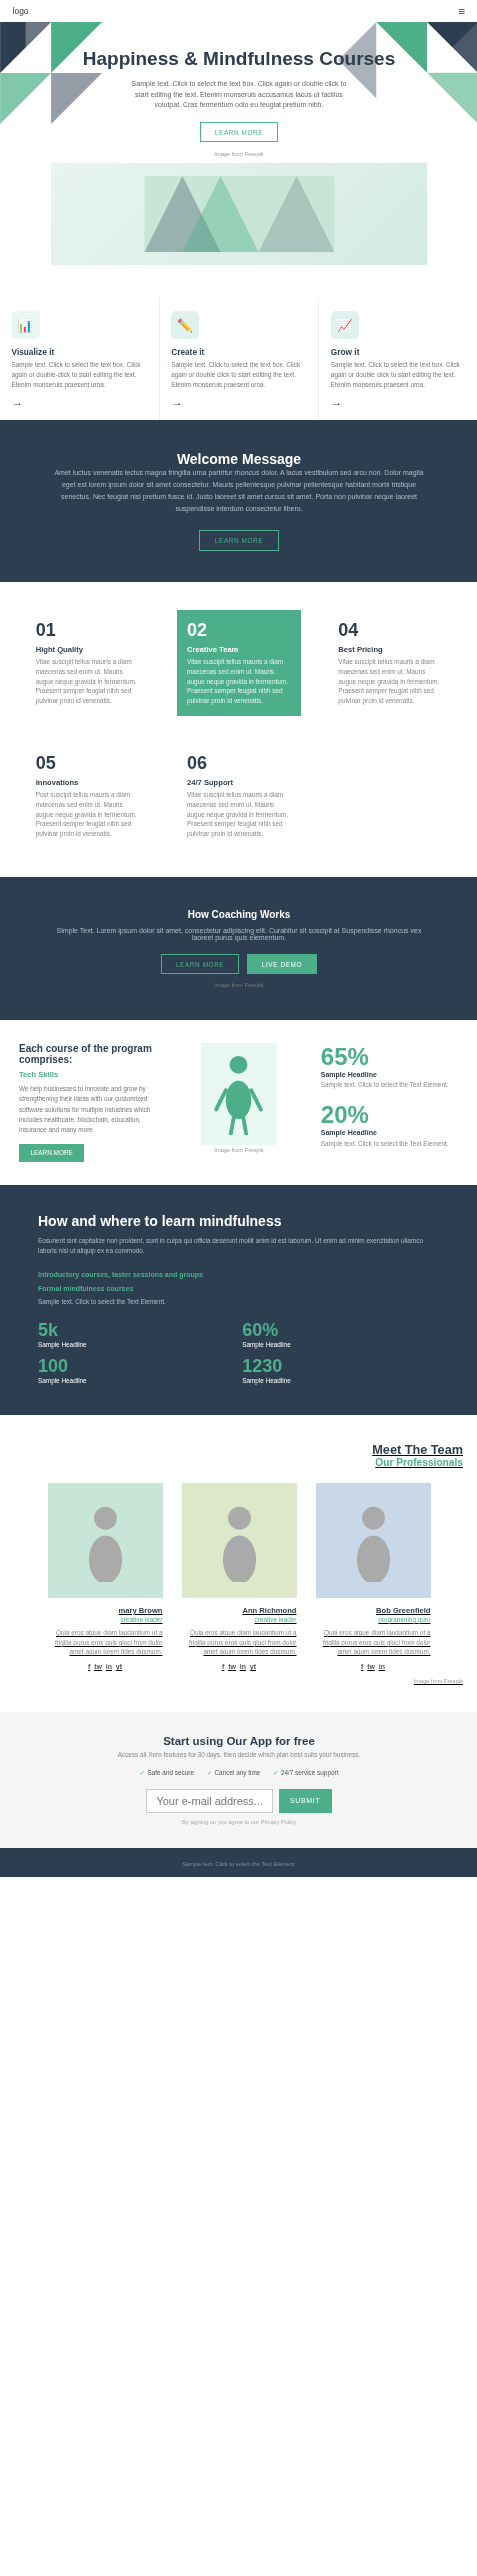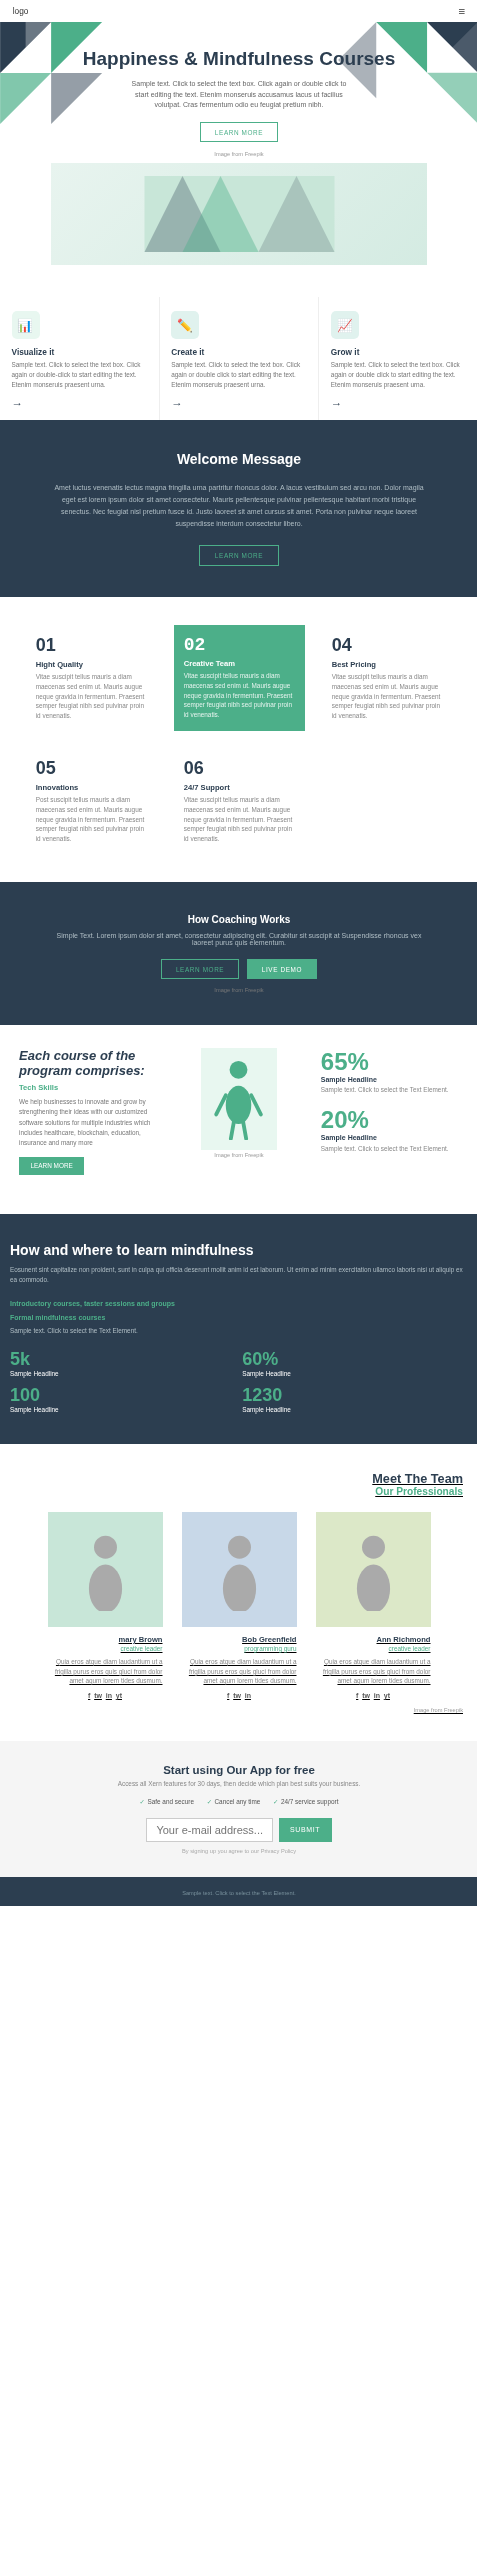--- a/index.html
+++ b/index.html
@@ -27,65 +27,65 @@
     .card-icon { width: 28px; height: 28px; border-radius: 5.1px; display: flex; align-items: center; justify-content: center; margin-bottom: 7.6px; font-size: 12.7px; }
     .card-icon.green { background: #e8f7f0; color: #2e8b6b; }
     .card-icon.teal { background: #e0f2ee; color: #2e8b6b; }
     .card-icon.chart { background: #e0f2ee; color: #2e8b6b; }
     .card h3 { font-size: 8.3px; font-weight: 700; color: #2c3e50; margin-bottom: 3.8px; }
     .card p { font-size: 6.4px; color: #777; line-height: 1.5; margin-bottom: 6.4px; }
     .card-arrow { font-size: 11.5px; color: #2c3e50; }
 
     
     .welcome { background: #2c3e50; padding: 31px 51px; text-align: center; }
-    .welcome h2 { font-size: 14px; color: #fff; margin-bottom: 15px; }
+    .welcome h2 { font-size: 14px; color: #fff; margin-bottom: 0; }
     .welcome p { font-size: 7px; color: #b0bec5; line-height: 1.7; margin-bottom: 15.3px; }
     .welcome-btn { display: inline-block; background: transparent; border: 1px solid #4caf89; color: #4caf89; padding: 5.7px 15.3px; font-size: 6.4px; letter-spacing: 0.6px; cursor: pointer; }
 
     
     .benefits { padding: 28px 25.5px; background: #fff; }
     .benefits h2 { font-size: 12.7px; font-weight: 700; color: #2c3e50; margin-bottom: 18px; text-align: left; }
-    .benefits-grid { display: grid; grid-template-columns: 1fr 1fr 1fr; gap: 17px; }
+    .benefits-grid { display: grid; grid-template-columns: 1fr 1fr 1fr; gap: 27px; }
     .benefit-item { padding: 10.2px; }
     .benefit-item.highlight { background: #4caf89; color: #fff; }
     .benefit-num { font-size: 18px; font-weight: 700; color: #2c3e50; margin-bottom: 3.8px; }
-    .benefit-item.highlight .benefit-num { color: #fff; font-family: Liberation Mono, monospace; }
+    .benefit-item.highlight .benefit-num { color: #fff; }
     .benefit-title { font-size: 7.6px; font-weight: 700; color: #2c3e50; margin-bottom: 3.8px; }
     .benefit-item.highlight .benefit-title { color: #fff; }
     .benefit-text { font-size: 6.4px; color: #888; line-height: 1.5; }
     .benefit-item.highlight .benefit-text { color: rgba(255,255,255,0.85); }
 
     
     .coaching { position: relative; padding: 32px 51px; text-align: center; background: #2c3e50; }
     .coaching h2 { font-size: 10px; color: #fff; margin-bottom: 7.6px; }
     .coaching p { font-size: 7px; color: #b0bec5; margin-bottom: 12.7px; }
     .coaching-btns { display: flex; gap: 7.6px; justify-content: center; }
     .coaching-btn { padding: 5.7px 14px; font-size: 6.4px; letter-spacing: 0.6px; cursor: pointer; }
     .coaching-btn.outline { background: transparent; border: 1px solid #4caf89; color: #4caf89; }
     .coaching-btn.filled { background: #4caf89; border: 1px solid #4caf89; color: #fff; }
     .coaching-img-label { font-size: 5.7px; color: #777; margin-top: 7.6px; }
 
     
     .program { display: flex; padding: 23px 19px; background: #fff; align-items: flex-start; gap: 12.7px; }
     .program-left { flex: 1; }
-    .program-left h3 { font-size: 13px; font-weight: 700; color: #2c3e50; margin-bottom: 5.1px; font-style: italic; }
+    .program-left h3 { font-size: 10px; font-weight: 700; color: #2c3e50; margin-bottom: 5.1px; }
     .program-left h4 { font-size: 7.6px; color: #4caf89; font-weight: 700; margin-bottom: 5.1px; }
     .program-left p { font-size: 6.4px; color: #777; line-height: 1.6; margin-bottom: 9px; }
     .program-btn { display: inline-block; background: #4caf89; color: #fff; padding: 5.1px 11.5px; font-size: 6.4px; cursor: pointer; border: none; }
     .program-middle { flex: 1; display: flex; align-items: center; justify-content: center; }
     .program-figure { width: 76px; height: 102px; background: #e8f7f0; display: flex; align-items: center; justify-content: center; }
     .program-figure-label { font-size: 5.7px; color: #999; margin-top: 2.5px; text-align: center; }
     .program-right { flex: 1; }
     .stat-big { font-size: 24px; font-weight: 700; color: #2c3e50; }
     .stat-label { font-size: 7px; font-weight: 700; color: #2c3e50; margin-bottom: 2.5px; }
     .stat-text { font-size: 6.4px; color: #888; line-height: 1.5; margin-bottom: 11.5px; }
     .stat-pct { color: #4caf89; }
 
     
-    .mindfulness { background: #2c3e50; padding: 28px 10px; margin-top: 16px; }
+    .mindfulness { background: #2c3e50; padding: 28px 38px; }
     .mindfulness h2 { font-size: 14px; font-weight: 700; color: #fff; margin-bottom: 7.6px; }
     .mindfulness p { font-size: 6.4px; color: #b0bec5; line-height: 1.6; margin-bottom: 12.7px; }
     .mind-stats { display: grid; grid-template-columns: 1fr 1fr; gap: 6.4px; margin-top: 12.7px; }
     .mind-stat-item {}
     .mind-stat-big { font-size: 18px; font-weight: 700; color: #4caf89; }
     .mind-stat-label { font-size: 6.4px; color: #fff; margin-bottom: 2.5px; }
 
     
     .team { padding: 28px 15px; background: #fff; text-align: right; text-decoration: underline; }
     .team h2 { font-size: 12.7px; font-weight: 700; color: #2c3e50; }
@@ -300,52 +300,52 @@
       <div class="team-role">creative leader</div>
       <div class="team-text">Quia eros atque diam laudantium ut a frigilla purus eros quis gluci from dolor amet aqum lorem tides dusmum.</div>
       <div class="team-socials">
           <span style="cursor:pointer;font-weight:bold;">f</span>
           <span style="cursor:pointer;font-weight:bold;">tw</span>
           <span style="cursor:pointer;font-weight:bold;">in</span>
           <span style="cursor:pointer;font-weight:bold;">yt</span>
         </div>
     </div>
       <div class="team-member">
-      <div class="team-avatar" style="background:#c8d8e8">
-        <svg width="51" height="83" viewBox="0 0 80 130">
-          <circle cx="40" cy="30" r="18" fill="#aaa"></circle>
-          <ellipse cx="40" cy="95" rx="26" ry="38" fill="#aaa"></ellipse>
-        </svg>
-      </div>
-      <div class="team-name">Bob Greenfield</div>
-      <div class="team-role">programming guru</div>
-      <div class="team-text">Quia eros atque diam laudantium ut a frigilla purus eros quis gluci from dolor amet aqum lorem tides dusmum.</div>
-      <div class="team-socials">
-          <span style="cursor:pointer;font-weight:bold;">f</span>
-          <span style="cursor:pointer;font-weight:bold;">tw</span>
-          <span style="cursor:pointer;font-weight:bold;">in</span>
-        </div>
-    </div>
-      <div class="team-member">
       <div class="team-avatar" style="background:#dce8c8">
         <svg width="51" height="83" viewBox="0 0 80 130">
           <circle cx="40" cy="30" r="18" fill="#aaa"></circle>
           <ellipse cx="40" cy="95" rx="26" ry="38" fill="#aaa"></ellipse>
         </svg>
       </div>
       <div class="team-name">Ann Richmond</div>
       <div class="team-role">creative leader</div>
       <div class="team-text">Quia eros atque diam laudantium ut a frigilla purus eros quis gluci from dolor amet aqum lorem tides dusmum.</div>
       <div class="team-socials">
           <span style="cursor:pointer;font-weight:bold;">f</span>
           <span style="cursor:pointer;font-weight:bold;">tw</span>
           <span style="cursor:pointer;font-weight:bold;">in</span>
           <span style="cursor:pointer;font-weight:bold;">yt</span>
         </div>
     </div>
+      <div class="team-member">
+      <div class="team-avatar" style="background:#c8d8e8">
+        <svg width="51" height="83" viewBox="0 0 80 130">
+          <circle cx="40" cy="30" r="18" fill="#aaa"></circle>
+          <ellipse cx="40" cy="95" rx="26" ry="38" fill="#aaa"></ellipse>
+        </svg>
+      </div>
+      <div class="team-name">Bob Greenfield</div>
+      <div class="team-role">programming guru</div>
+      <div class="team-text">Quia eros atque diam laudantium ut a frigilla purus eros quis gluci from dolor amet aqum lorem tides dusmum.</div>
+      <div class="team-socials">
+          <span style="cursor:pointer;font-weight:bold;">f</span>
+          <span style="cursor:pointer;font-weight:bold;">tw</span>
+          <span style="cursor:pointer;font-weight:bold;">in</span>
+        </div>
+    </div>
     </div>
   <div class="team-img-label">Image from Freepik</div>
 </section>
 
 <section class="app-cta">
   <h2>Start using Our App for free</h2>
   <p>Access all Xern features for 30 days, then decide which plan best suits your business.</p>
   <div class="app-features">
   <div class="app-feature"><span>✓</span>Safe and secure</div>
       <div class="app-feature"><span>✓</span>Cancel any time</div>

